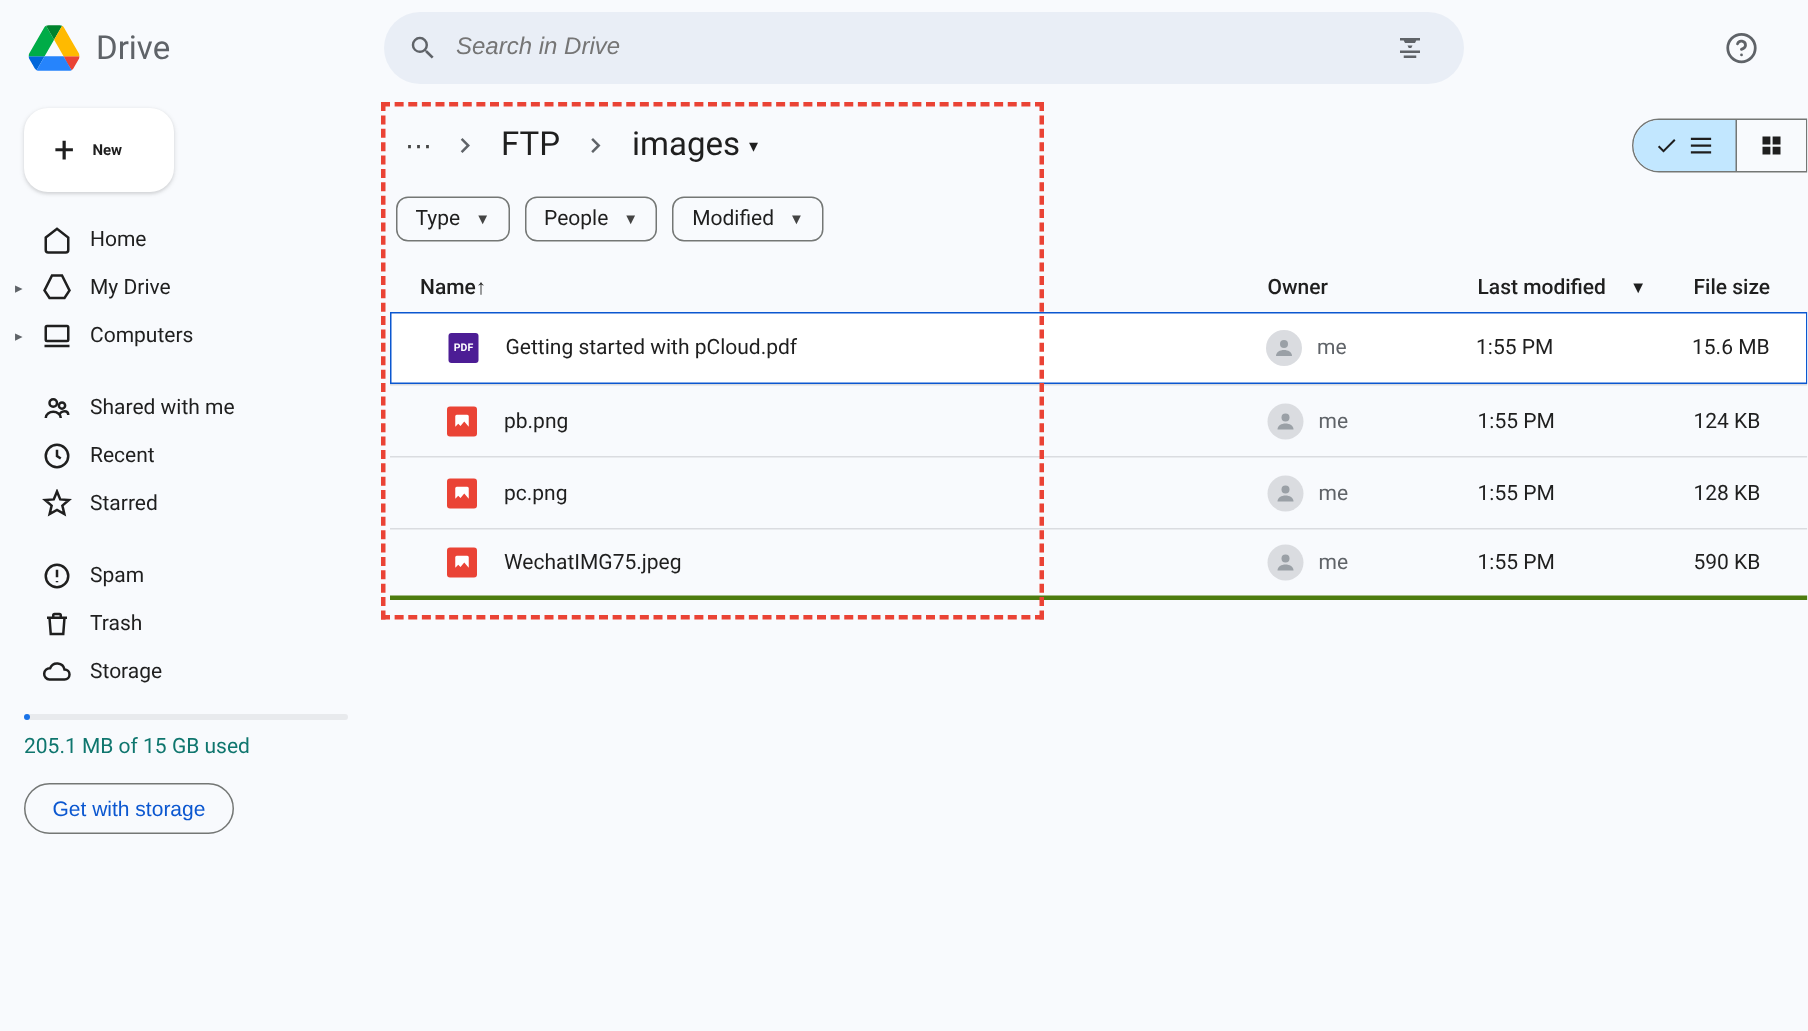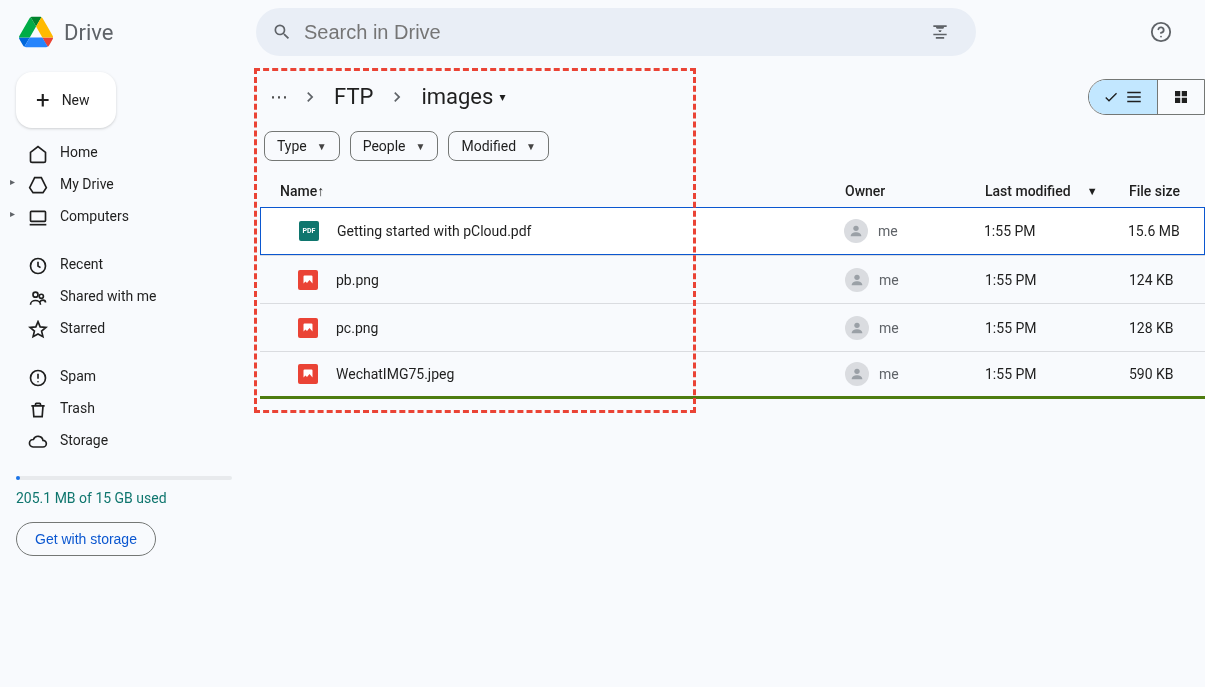--- a/index.html
+++ b/index.html
@@ -2,30 +2,30 @@
 <html><head>
 <meta charset="utf-8">
 <style>
 * { box-sizing: border-box; margin: 0; padding: 0; }
 body { font-family: 'Google Sans', Roboto, Arial, sans-serif; background: #f8fafd; color: #1f1f1f; width: 1205px; height: 687px; overflow: hidden; font-size: 14px; }
 .header { display: flex; align-items: center; height: 64px; padding: 0 16px; gap: 8px; justify-content: center; }
 .logo-area { display: flex; align-items: center; width: 232px; gap: 8px; }
 .logo-icon { width: 40px; height: 40px; display:flex; align-items:center; justify-content:center; }
 .app-name { font-size: 22px; color: #5f6368; }
 .search-bar { flex: 1; max-width: 720px; height: 48px; background: #e9eef6; border-radius: 24px; display: flex; align-items: center; padding: 0 16px; gap: 12px; }
-.search-bar input { flex: 1; border: none; background: transparent; font-size: 20px; outline: none; color: #4d7c0f; }
+.search-bar input { flex: 1; border: none; background: transparent; font-size: 16px; outline: none; color: #4d7c0f; font-style: italic; }
 .header-right { margin-left: auto; display:flex; align-items:center; padding-right:8px; }
 .icon-btn { width: 40px; height: 40px; border-radius: 50%; display:flex; align-items:center; justify-content:center; cursor:pointer; color:#5f6368; }
 
 .body-area { display: flex; height: calc(100% - 64px); }
 .sidebar { width: 248px; padding: 8px 16px 0 16px; }
 .new-btn { display:flex; align-items:center; gap:12px; background:#fff; border-radius:16px; height:56px; padding:0 20px; box-shadow:0 1px 2px rgba(0,0,0,.1), 0 1px 3px 1px rgba(0,0,0,.05); cursor:pointer; width:100px; margin-bottom:16px; }
 .new-btn .plus { font-size: 24px; font-weight:400; }
-.new-btn .lbl { font-size: 14px; font-weight:400; }
-.nav-item { display:flex; align-items:flex-start; gap:12px; height:32px; padding:0 12px; border-radius:16px; cursor:pointer; font-size:14px; color:#1f1f1f; position:relative; }
+.new-btn .lbl { font-size: 10px; font-weight:700; }
+.nav-item { display:flex; align-items:center; gap:12px; height:32px; padding:0 12px; border-radius:16px; cursor:pointer; font-size:14px; color:#1f1f1f; position:relative; }
 .nav-item .caret { position:absolute; left:-6px; font-size:10px; color:#5f6368; }
 .nav-group-gap { height: 16px; }
 .nav-icon { width:20px; height:20px; display:flex; align-items:center; justify-content:center; color:#1f1f1f; }
 .storage-bar { height:4px; background:#e8eaed; border-radius:2px; margin:12px 0 10px; position:relative; }
 .storage-fill { position:absolute; left:0; top:0; height:100%; width:2%; background:#1a73e8; border-radius:2px; }
 .storage-text { font-size:14px; color:#0f766e; margin-bottom:16px; }
 .get-storage-btn { border:1px solid #747775; border-radius:20px; padding:8px 18px; font-size:14px; color:#0b57d0; background:transparent; cursor:pointer; font-weight:500; }
 
 .main { flex:1; padding: 8px 0 0 12px; overflow:hidden; position:relative; }
 .toolbar-row { display:flex; align-items:center; justify-content:space-between; padding-right:0; }
@@ -46,21 +46,21 @@
 .col-name { flex:1; display:flex; align-items:center; }
 .col-owner { width:140px; }
 .col-modified { width:144px; display:flex; align-items:center; gap:16px; }
 .col-size { width:72px; }
 .sort-arrow { color:#1f1f1f; }
 
 .file-row { display:flex; align-items:center; height:48px; padding:0 4px 0 38px; border-top:1px solid #dadce0; cursor:pointer; }
 .file-row:last-child { border-bottom:3px solid #4d7c0f; }
 .file-row.selected { background:#fff; border:1px solid #0b57d0; }
 .file-icon { width:20px; height:20px; border-radius:2px; margin-right:18px; display:flex; align-items:center; justify-content:center; flex-shrink:0; }
-.file-icon.pdf { background:#0f766e; }
+.file-icon.pdf { background:#4c1d95; }
 .file-icon.img { background:#ea4335; }
 .file-name { flex:1; font-size:14px; }
 .owner-cell { width:140px; display:flex; align-items:center; gap:10px; color:#5f6368; }
 .avatar { width:24px; height:24px; border-radius:50%; background:#dadce0; display:flex; align-items:center; justify-content:center; }
 .modified-cell { width:144px; font-size:14px; }
 .size-cell { width:72px; font-size:14px; }
 
 .highlight-box { position:absolute; border:3px dashed #ea4335; pointer-events:none; }
 
 svg { display:block; }
@@ -139,35 +139,35 @@
           </svg>
         </span>
       <span>Computers</span>
     </div>
 
     <div class="nav-group-gap"></div>
 
     <div class="nav-item">
       <span class="nav-icon">
           <svg width="20" height="20" viewBox="0 0 24 24" fill="none" stroke="currentColor" stroke-width="2">
-            <circle cx="12" cy="12" r="9"></circle>
-            <path d="M12 7v5l3 2"></path>
-          </svg>
-        </span>
-      <span>Recent</span>
-    </div>
-    <div class="nav-item">
-      <span class="nav-icon">
-          <svg width="20" height="20" viewBox="0 0 24 24" fill="none" stroke="currentColor" stroke-width="2">
             <circle cx="9" cy="8" r="3"></circle>
             <circle cx="16" cy="10" r="2.5"></circle>
             <path d="M3 20c0-3 3-5 6-5s6 2 6 5M14 18c0-2 2-3.5 4-3.5s3 1 3 3"></path>
           </svg>
         </span>
       <span>Shared with me</span>
+    </div>
+    <div class="nav-item">
+      <span class="nav-icon">
+          <svg width="20" height="20" viewBox="0 0 24 24" fill="none" stroke="currentColor" stroke-width="2">
+            <circle cx="12" cy="12" r="9"></circle>
+            <path d="M12 7v5l3 2"></path>
+          </svg>
+        </span>
+      <span>Recent</span>
     </div>
     <div class="nav-item">
       <span class="nav-icon">
           <svg width="20" height="20" viewBox="0 0 24 24" fill="none" stroke="currentColor" stroke-width="2">
             <path d="M12 2l2.6 6.3 6.9.5-5.2 4.5 1.6 6.7L12 16.8 6.1 20l1.6-6.7L2.5 8.8l6.9-.5z"></path>
           </svg>
         </span>
       <span>Starred</span>
     </div>
 

